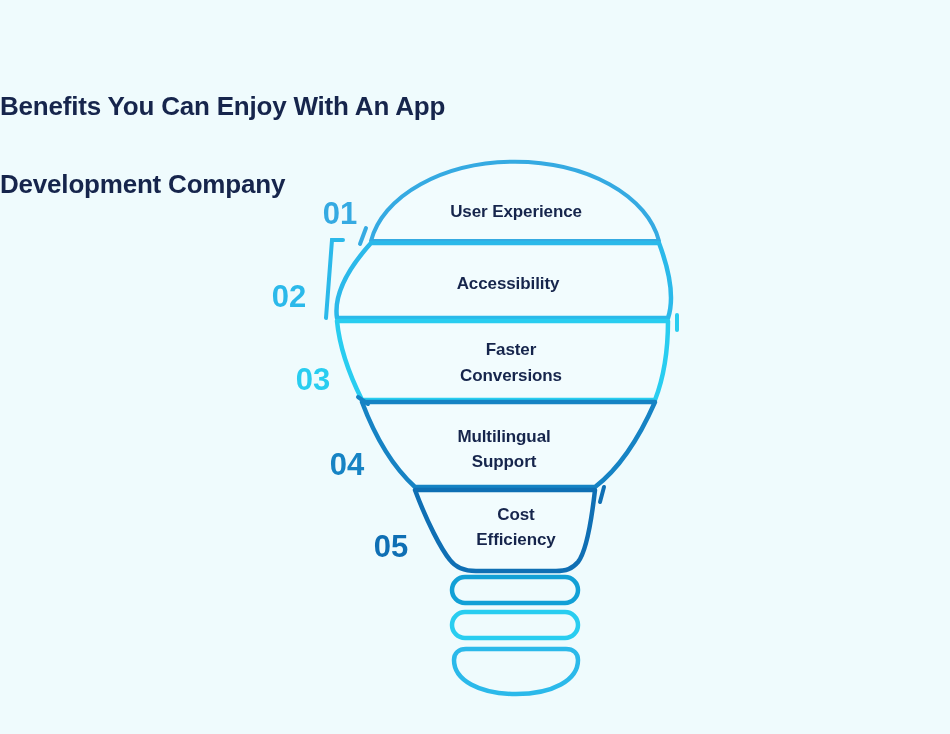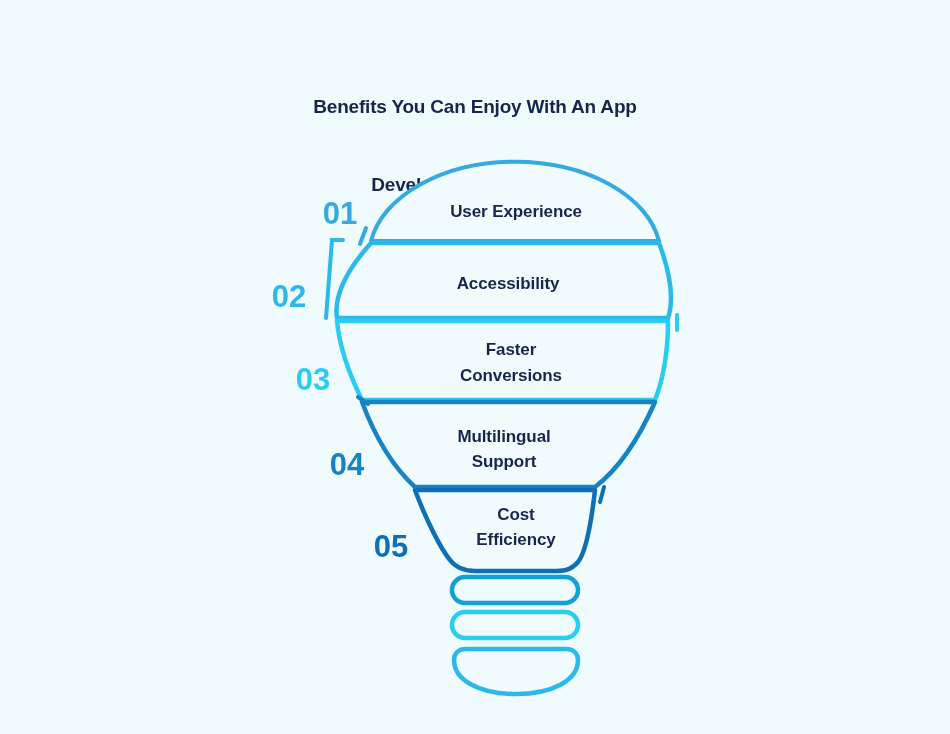--- a/index.html
+++ b/index.html
@@ -17,22 +17,21 @@
     position: relative;
     width: 950px;
     height: 734px;
     background: #effbfd;
   }
   #page-title {
     position: absolute;
     left: 0;
     top: 48px;
     width: 950px;
-    text-align: center;
-    font-size: 19px;
+    font-size: 26px;
     font-weight: bold;
     line-height: 39px;
     letter-spacing: -0.2px;
     color: #16254c;
     white-space: pre-line;
   }
   #bulb-figure {
     position: absolute;
     left: 0;
     top: 0;

